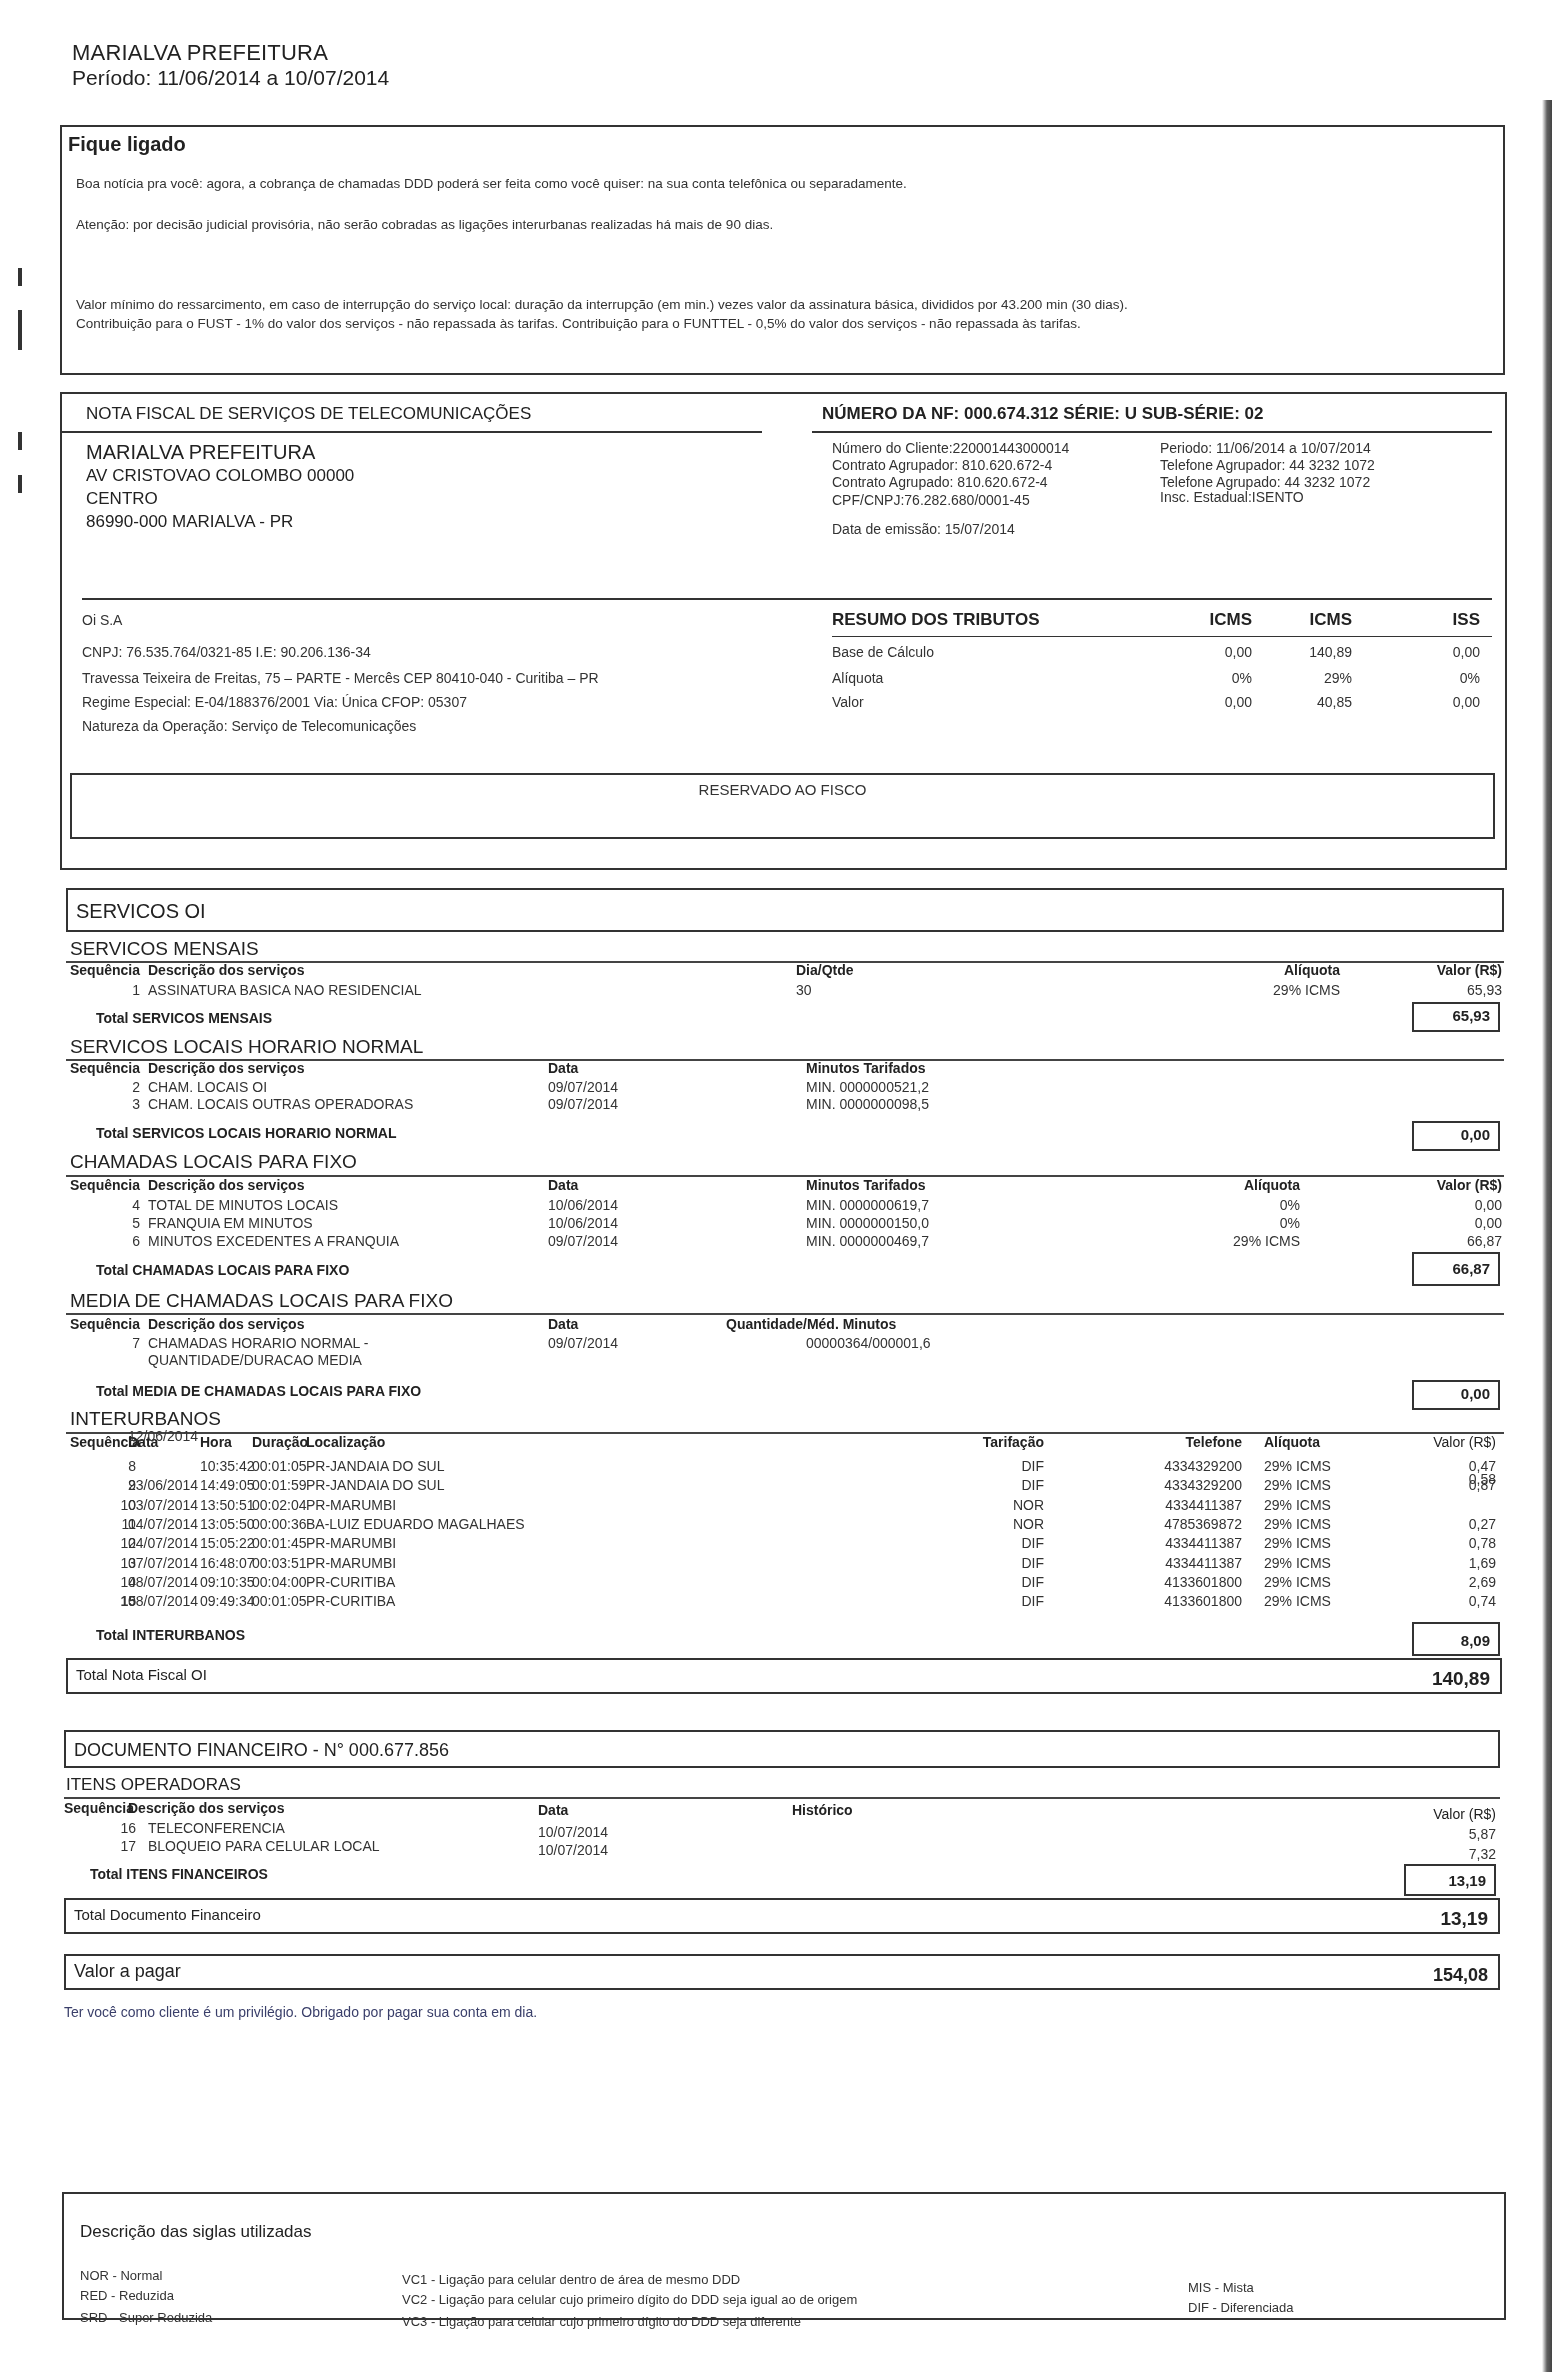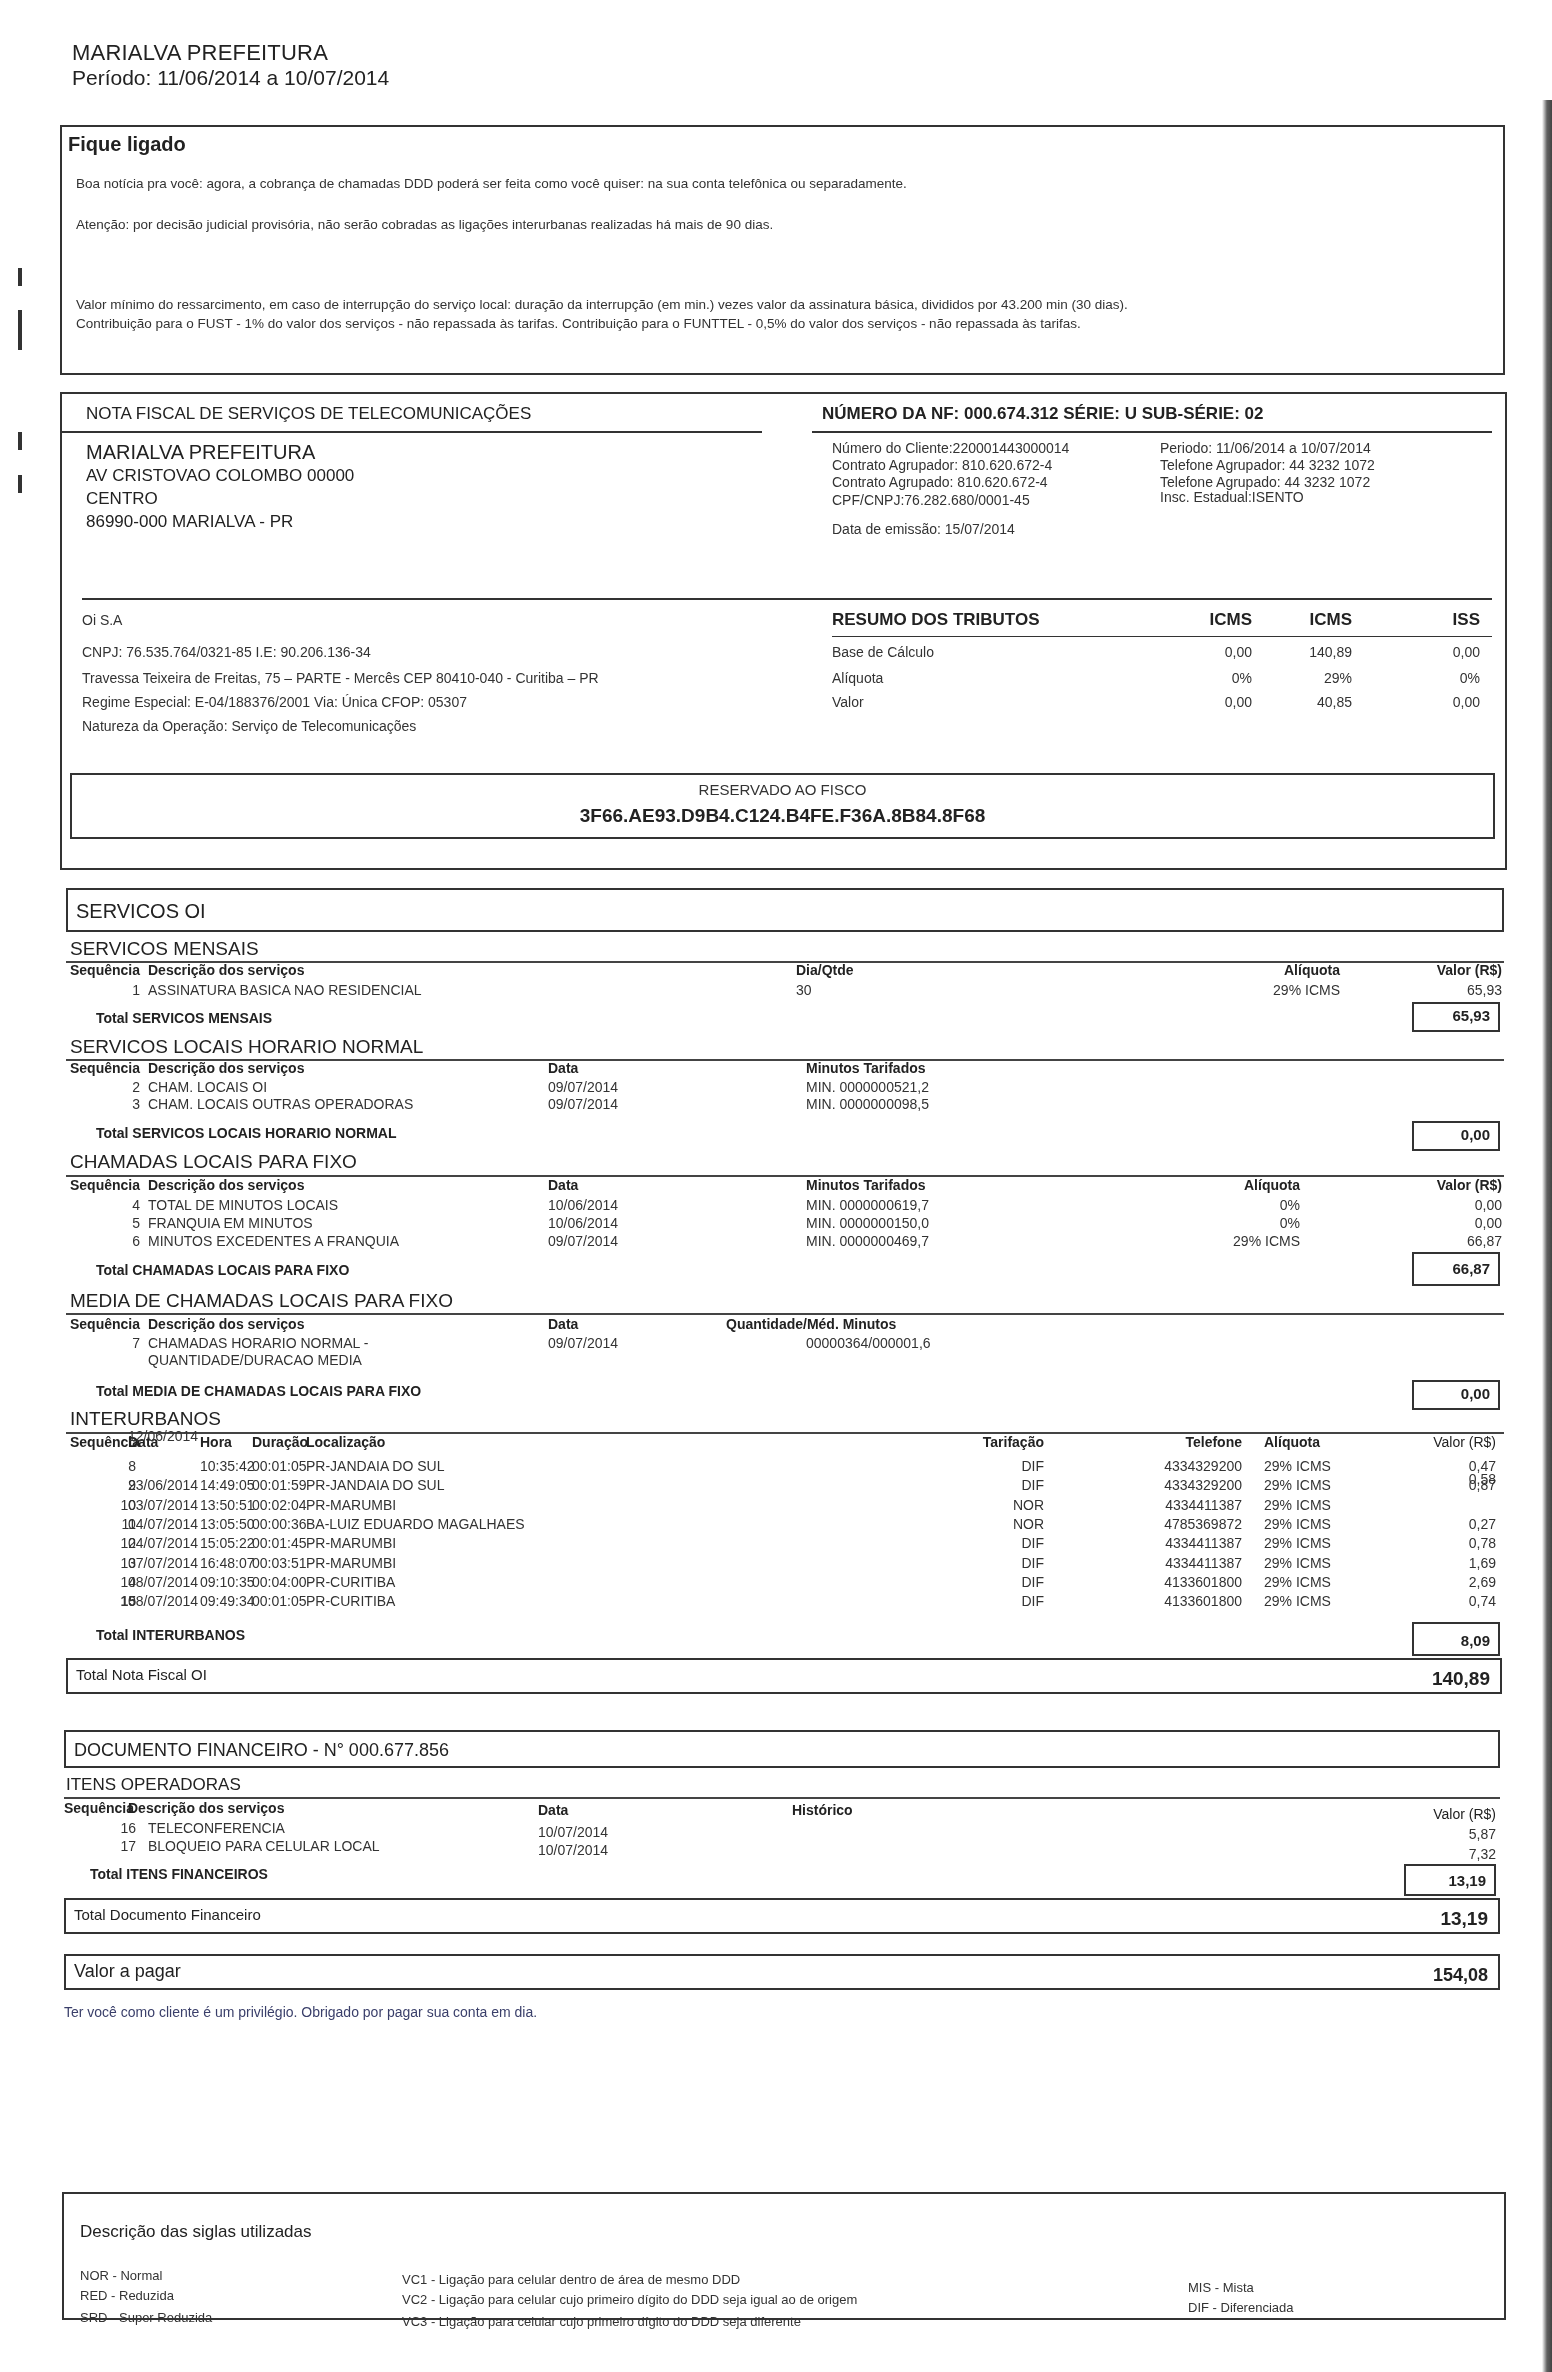--- a/index.html
+++ b/index.html
@@ -101,21 +101,20 @@
   <div class="sm r" style="left:1200px;top:276px;width:90px">29%</div>
   <div class="sm r" style="left:1310px;top:276px;width:108px">0%</div>
   <div class="sm" style="left:770px;top:300px">Valor</div>
   <div class="sm r" style="left:1100px;top:300px;width:90px">0,00</div>
   <div class="sm r" style="left:1200px;top:300px;width:90px">40,85</div>
   <div class="sm r" style="left:1310px;top:300px;width:108px">0,00</div>
 </div>
 
 <div class="box fisco" style="left:70px;top:773px;width:1425px;height:66px">
   <div class="sm" style="left:0;right:0;text-align:center;top:6px;font-size:15px">RESERVADO AO FISCO</div>
-  <div class="lbl b" style="left:0;right:0;text-align:center;top:30px;font-size:19px">3F66.AE93.D9B4.C124.B4FE.F36A.8B84.8F68</div>
 </div>
 
 <div class="bar-box" style="left:66px;top:888px;width:1438px;height:44px">
   <div class="lbl2" style="top:10px;font-size:20px">SERVICOS OI</div>
 </div>
 
 <div class="sec-title" style="left:70px;top:938px">SERVICOS MENSAIS</div>
 <div class="rule" style="left:66px;top:961px;width:1438px"></div>
 <div class="th" style="left:70px;top:962px">Sequência</div>
 <div class="th" style="left:148px;top:962px">Descrição dos serviços</div>

